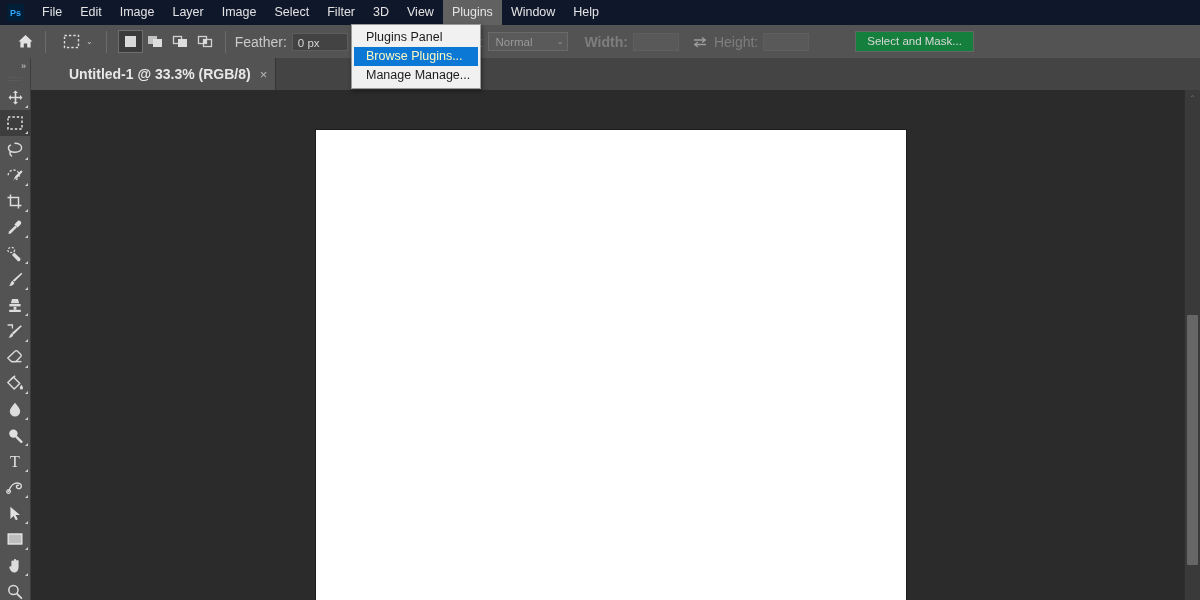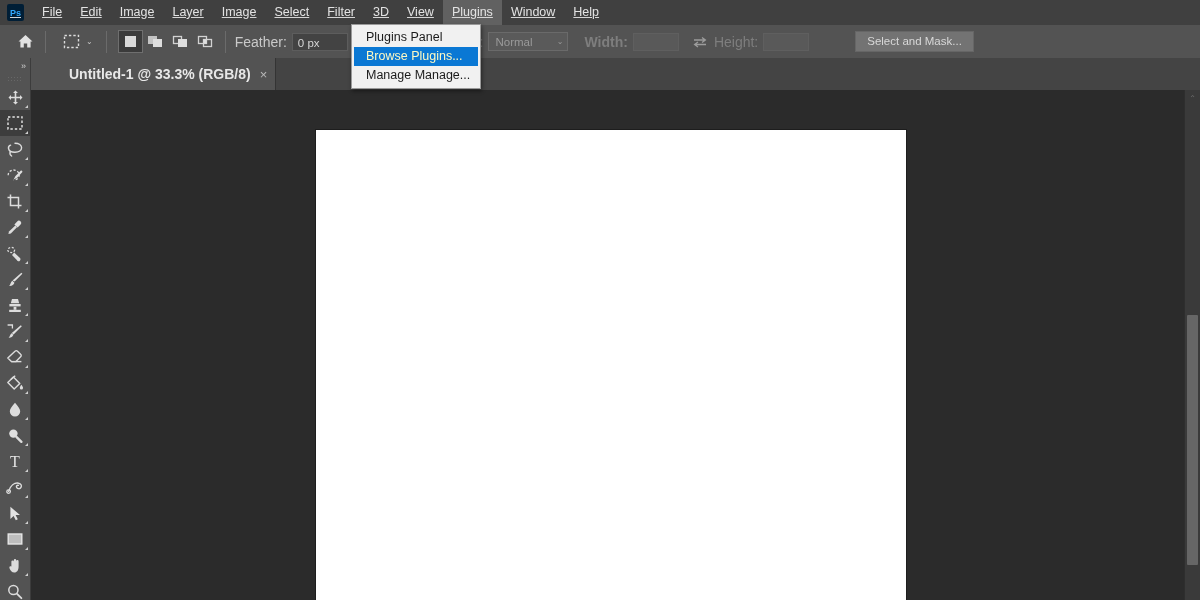--- a/index.html
+++ b/index.html
@@ -8,21 +8,21 @@
     background:#535353;
     font-family:"Liberation Sans",sans-serif;
     font-size:12px;color:#d4d4d4;
     -webkit-font-smoothing:antialiased;
   }
   #app{position:relative;width:1200px;height:600px;overflow:hidden;}
 
   
   .menubar{
     position:absolute;left:0;top:0;width:1200px;height:25px;
-    background:#404040;display:flex;align-items:center;text-decoration:underline;
+    background:#0f172a;display:flex;align-items:center;
   }
   .ps-logo{
     width:17px;height:17px;margin-left:7px;margin-right:9px;
     background:#001e36;border-radius:2px;
     display:flex;align-items:center;justify-content:center;
     font-size:9px;font-weight:bold;color:#31a8ff;
     font-family:"Liberation Sans",sans-serif;
   }
   .menu-item{
     padding:8px 9px;height:25px;line-height:25px;font-size:12.5px;
@@ -66,21 +66,21 @@
     width:12px;height:12px;background:#5e5e5e;border:1px solid #6d6d6d;
     margin-left:12px;box-sizing:border-box;
   }
   .opt-select{
     height:19px;background:#5a5a5a;border:1px solid #6a6a6a;
     display:flex;align-items:center;justify-content:space-between;
     padding:0 4px 0 6px;color:#9a9a9a;font-size:11.5px;box-sizing:border-box;
   }
   .swap-icon{margin-left:13px;margin-right:4px;display:flex;align-items:center;}
   .sm-btn{
-    height:21px;background:#737373;border:1px solid #666;
+    height:21px;background:#15803d;border:1px solid #666;
     color:#d8d8d8;font-size:11.5px;line-height:19px;padding:0 11px;
     box-sizing:border-box;cursor:default;
   }
 
   
   .dropdown{
     position:absolute;left:351px;top:24px;width:128px;
     background:#f1f1f1;border:1px solid #9a9a9a;
     box-shadow:1px 2px 4px rgba(0,0,0,.45);
     padding:3px 0;z-index:60;

